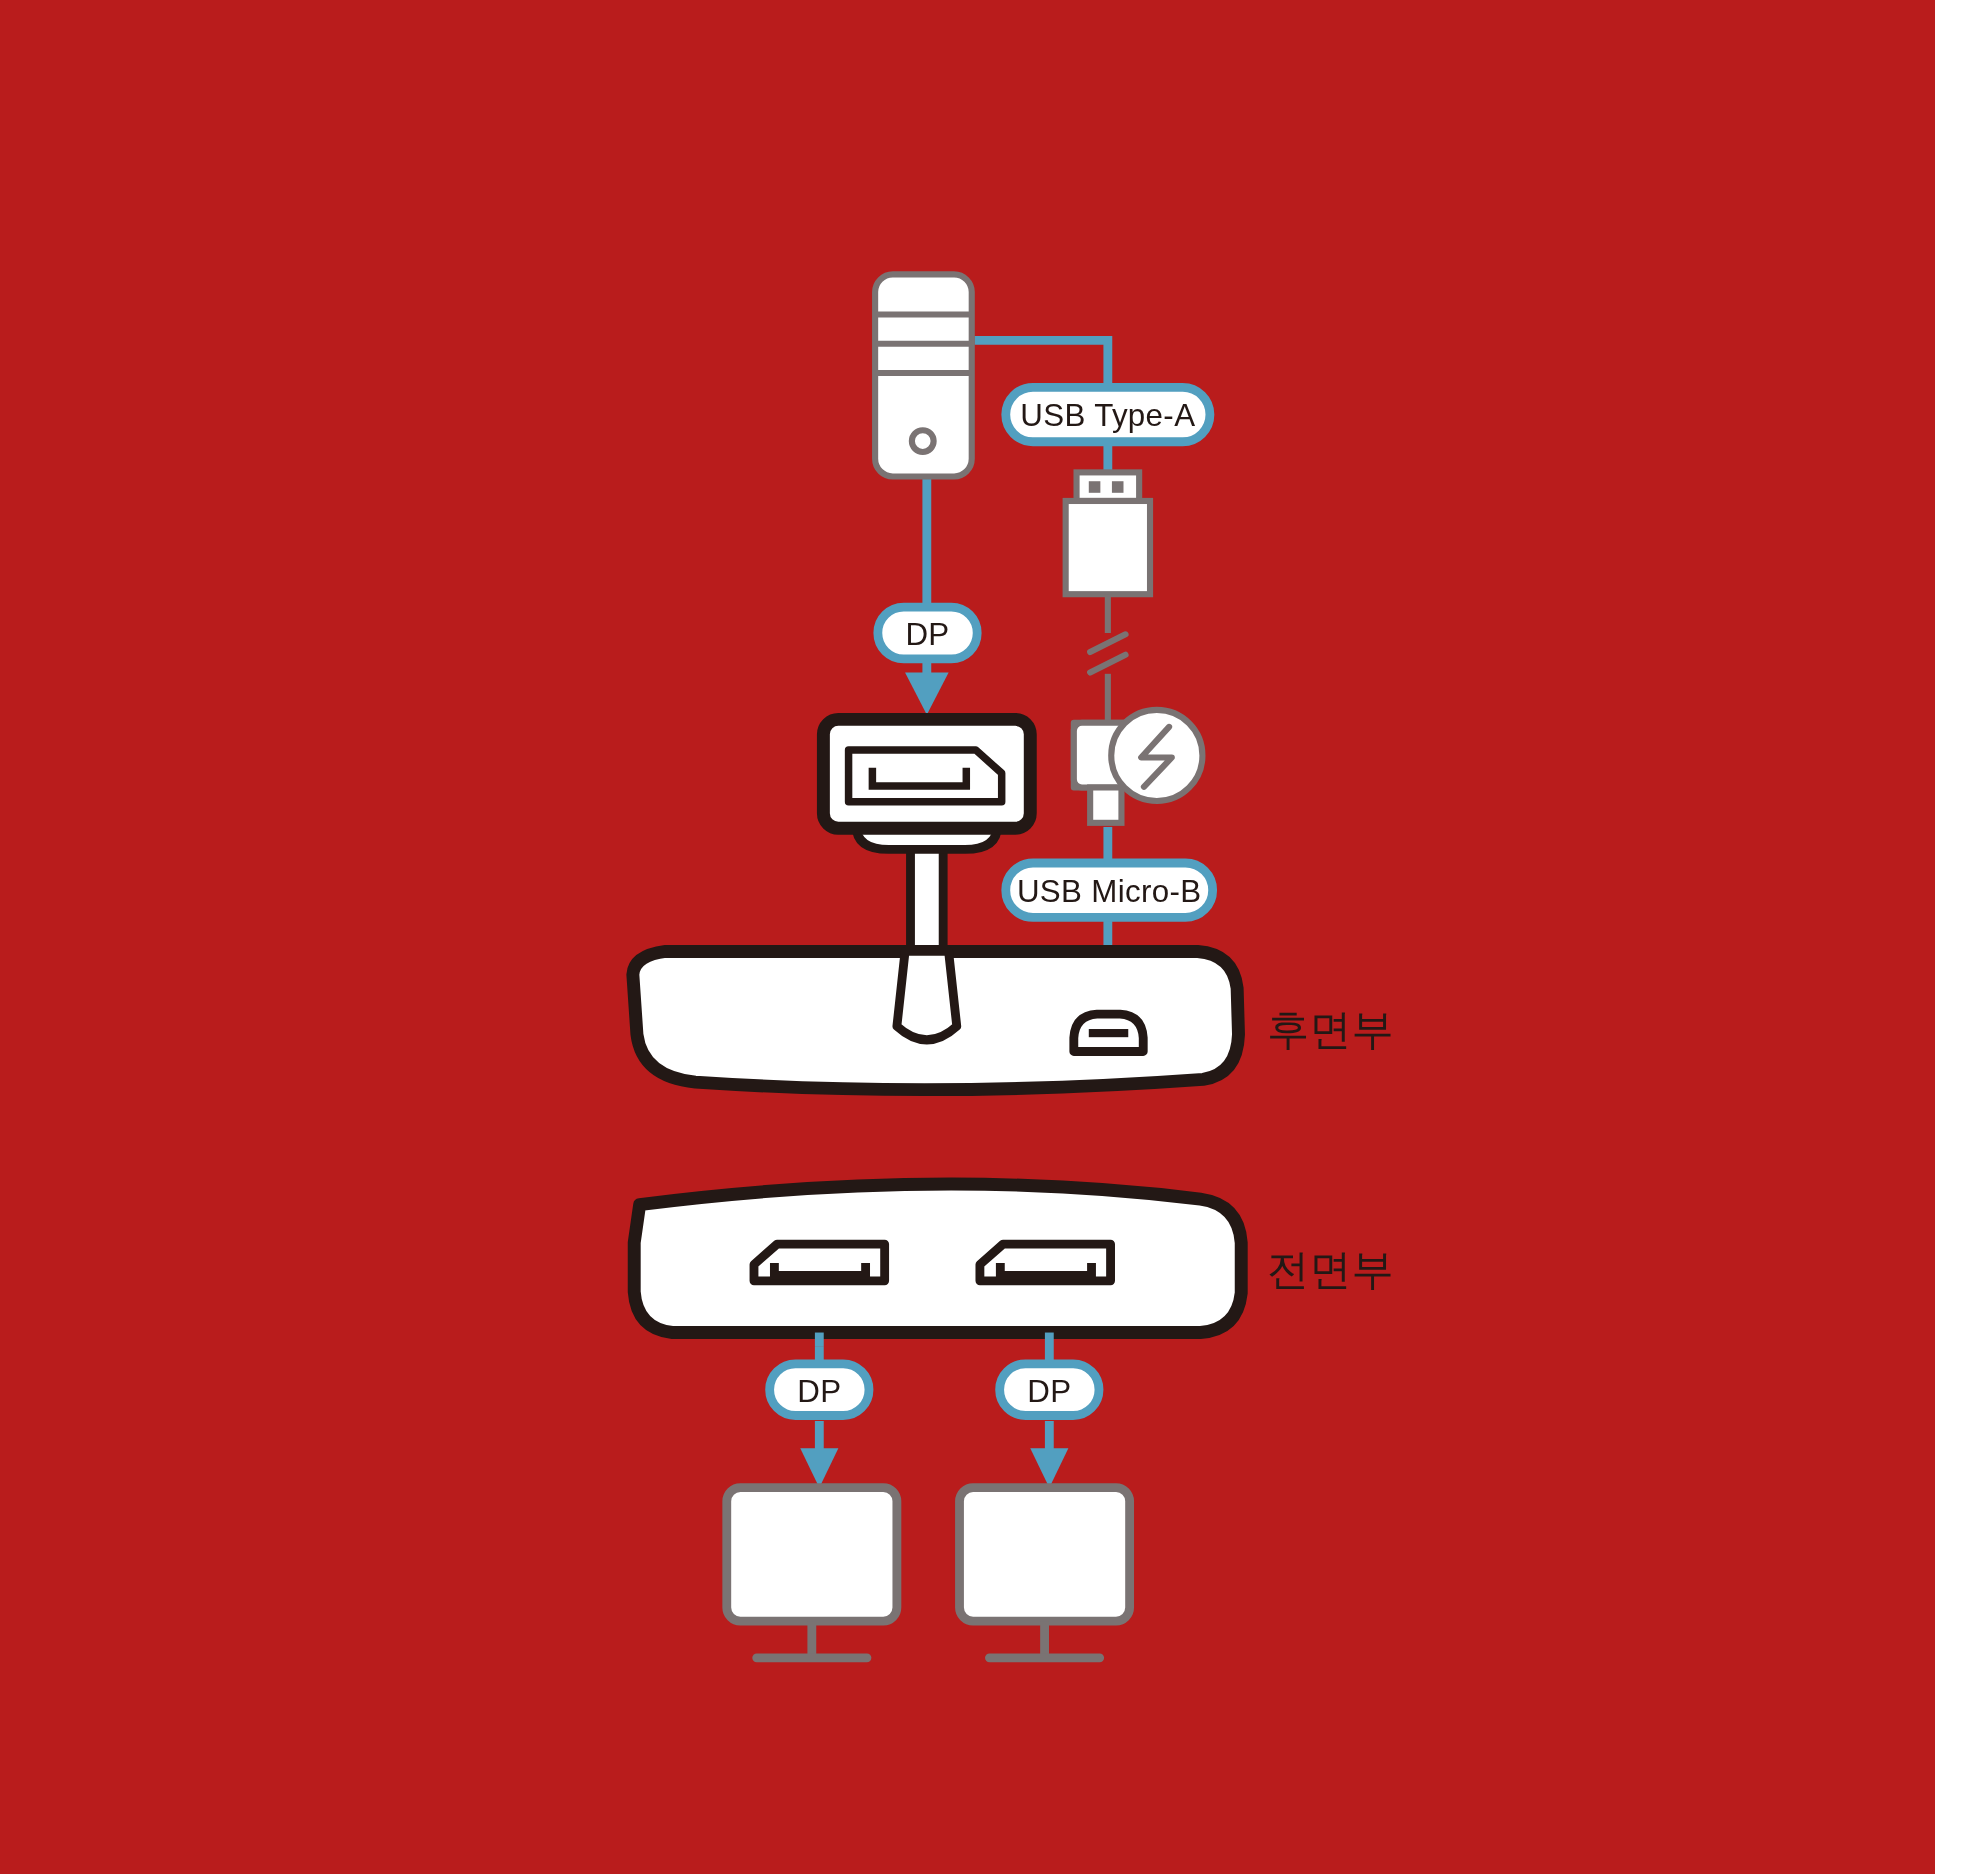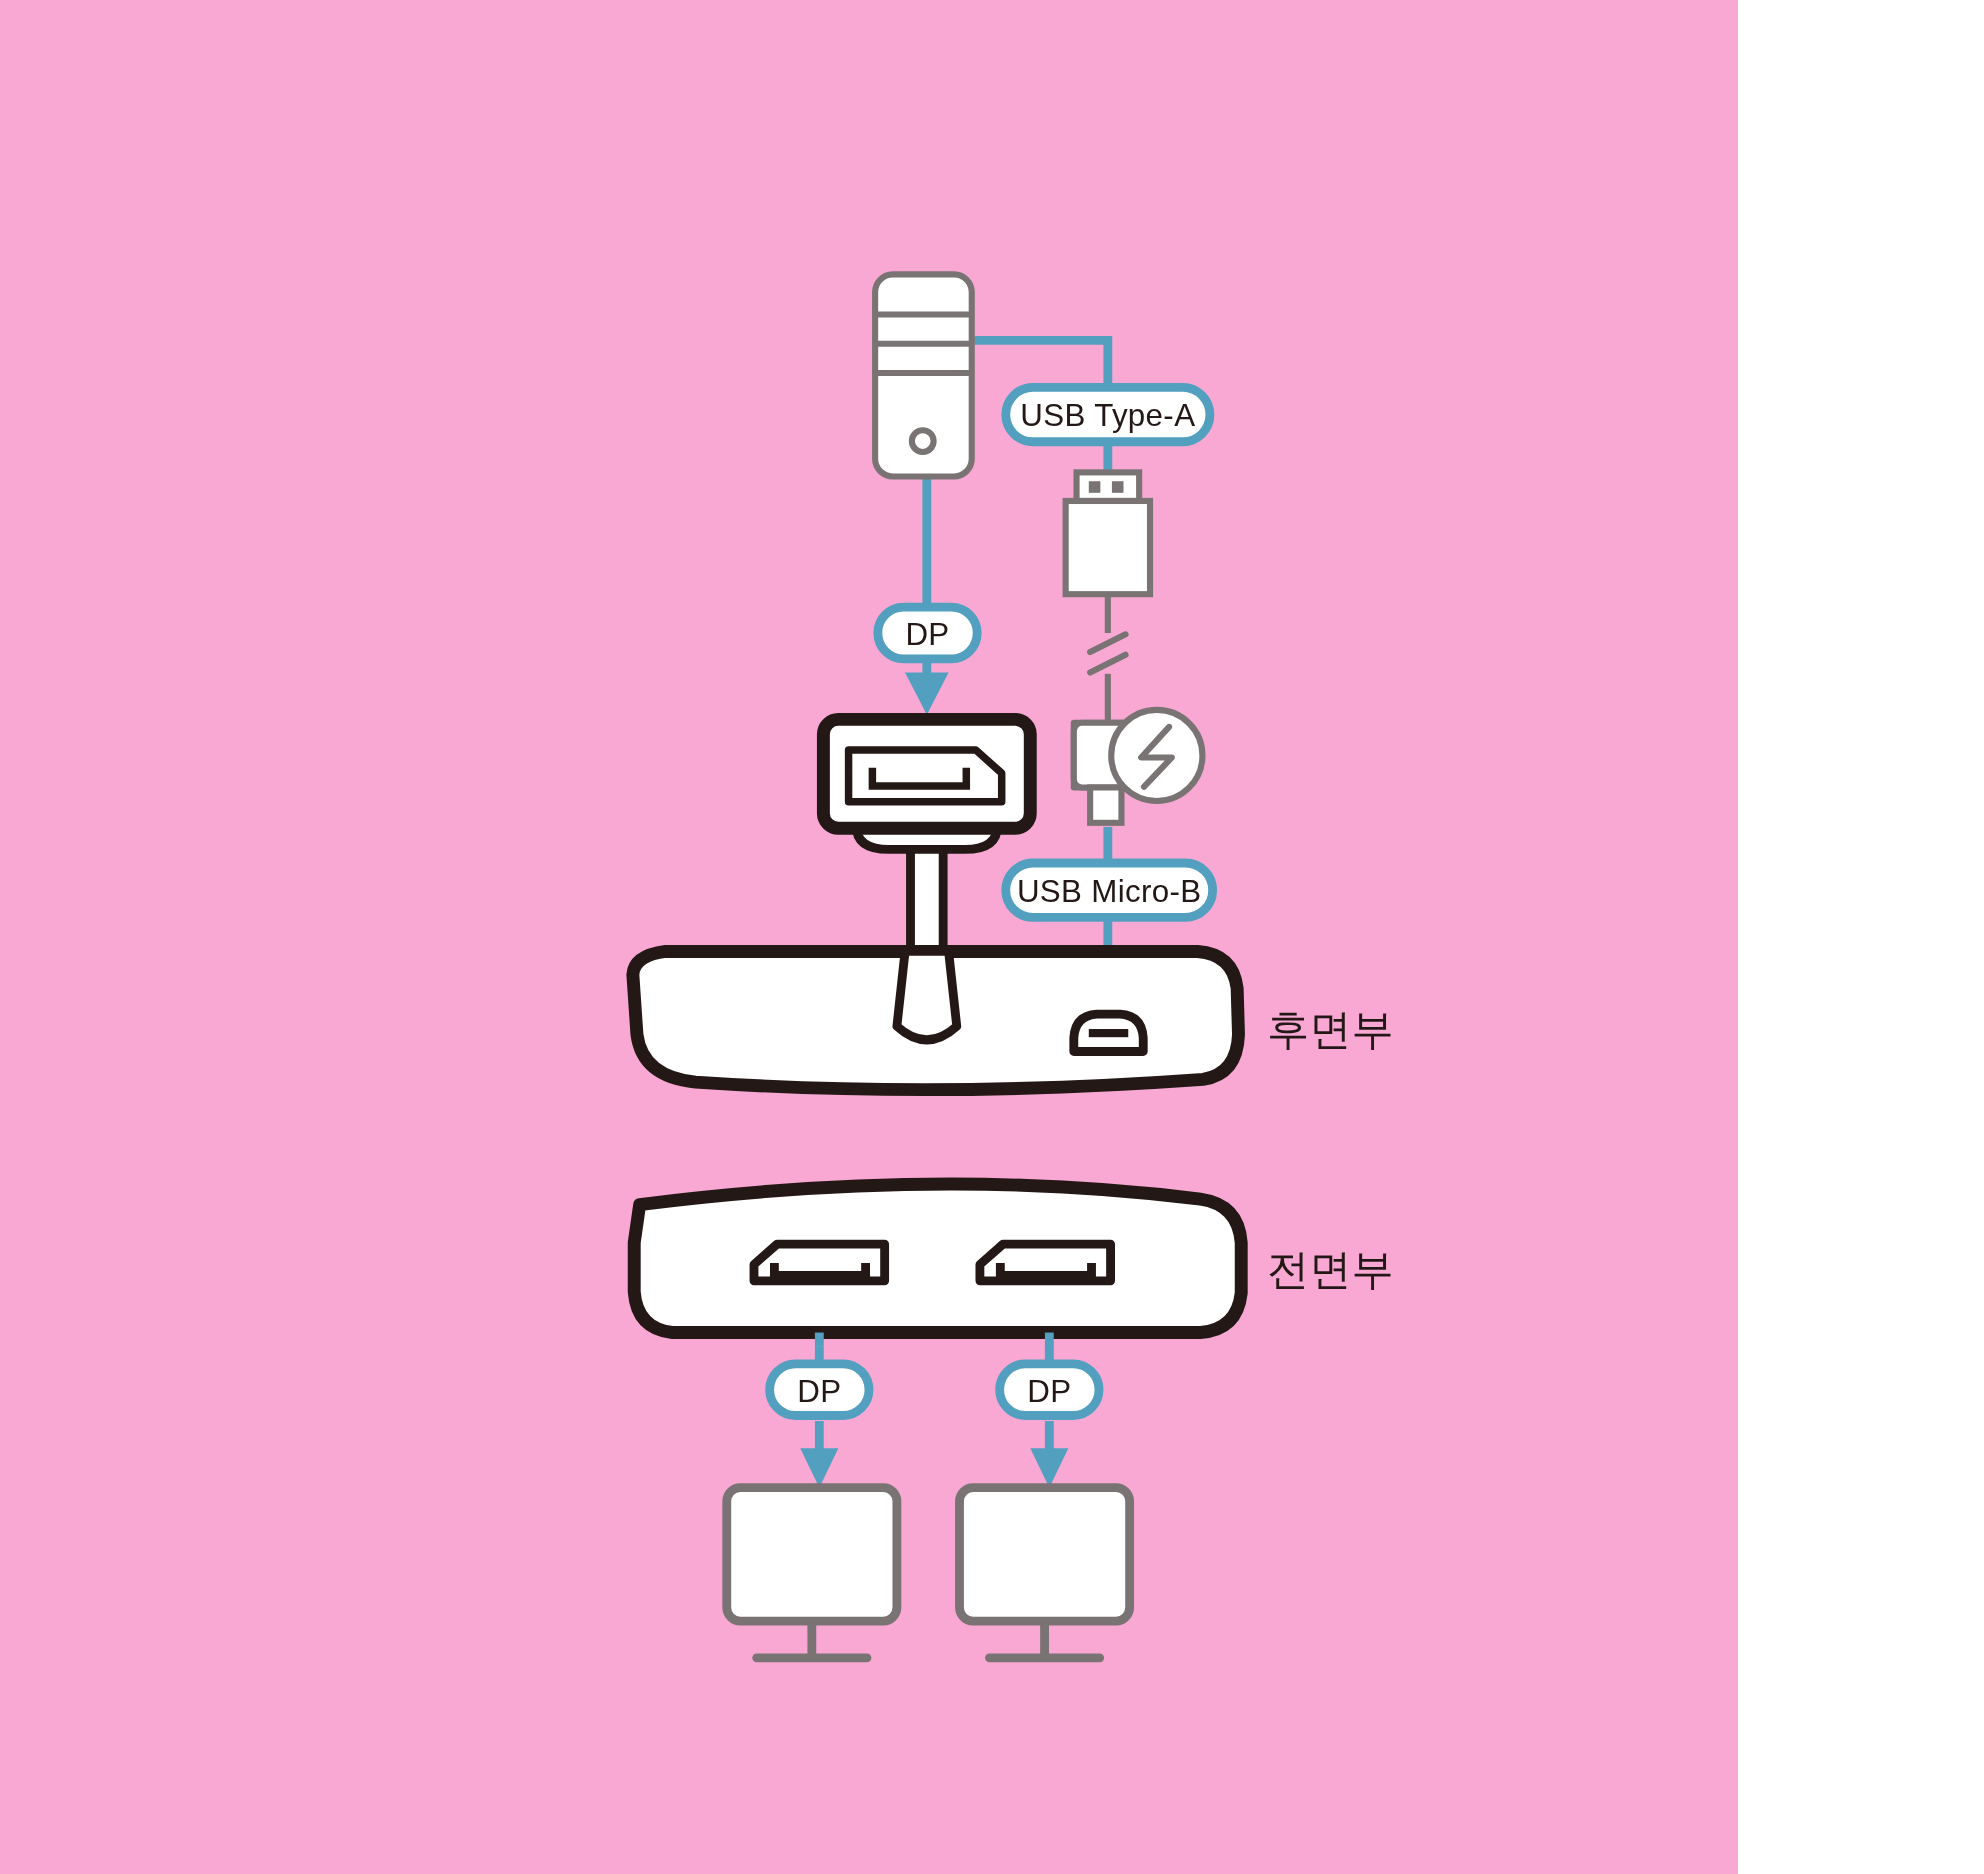--- a/index.html
+++ b/index.html
@@ -6,23 +6,23 @@
   html, body {
     margin: 0;
     padding: 0;
     background: #ffffff;
   }
   body {
     font-family: "Liberation Sans", "DejaVu Sans", sans-serif;
   }
   #stage {
     position: relative;
-    width: 1738px;
+    width: 1935px;
     height: 1875px;
-    background: #f9a8d4;
+    background: #b91c1c;
     overflow: hidden;
   }
   #stage svg {
     position: absolute;
     top: 0;
     left: 0;
     width: 1985px;
     height: 1875px;
     display: block;
   }

